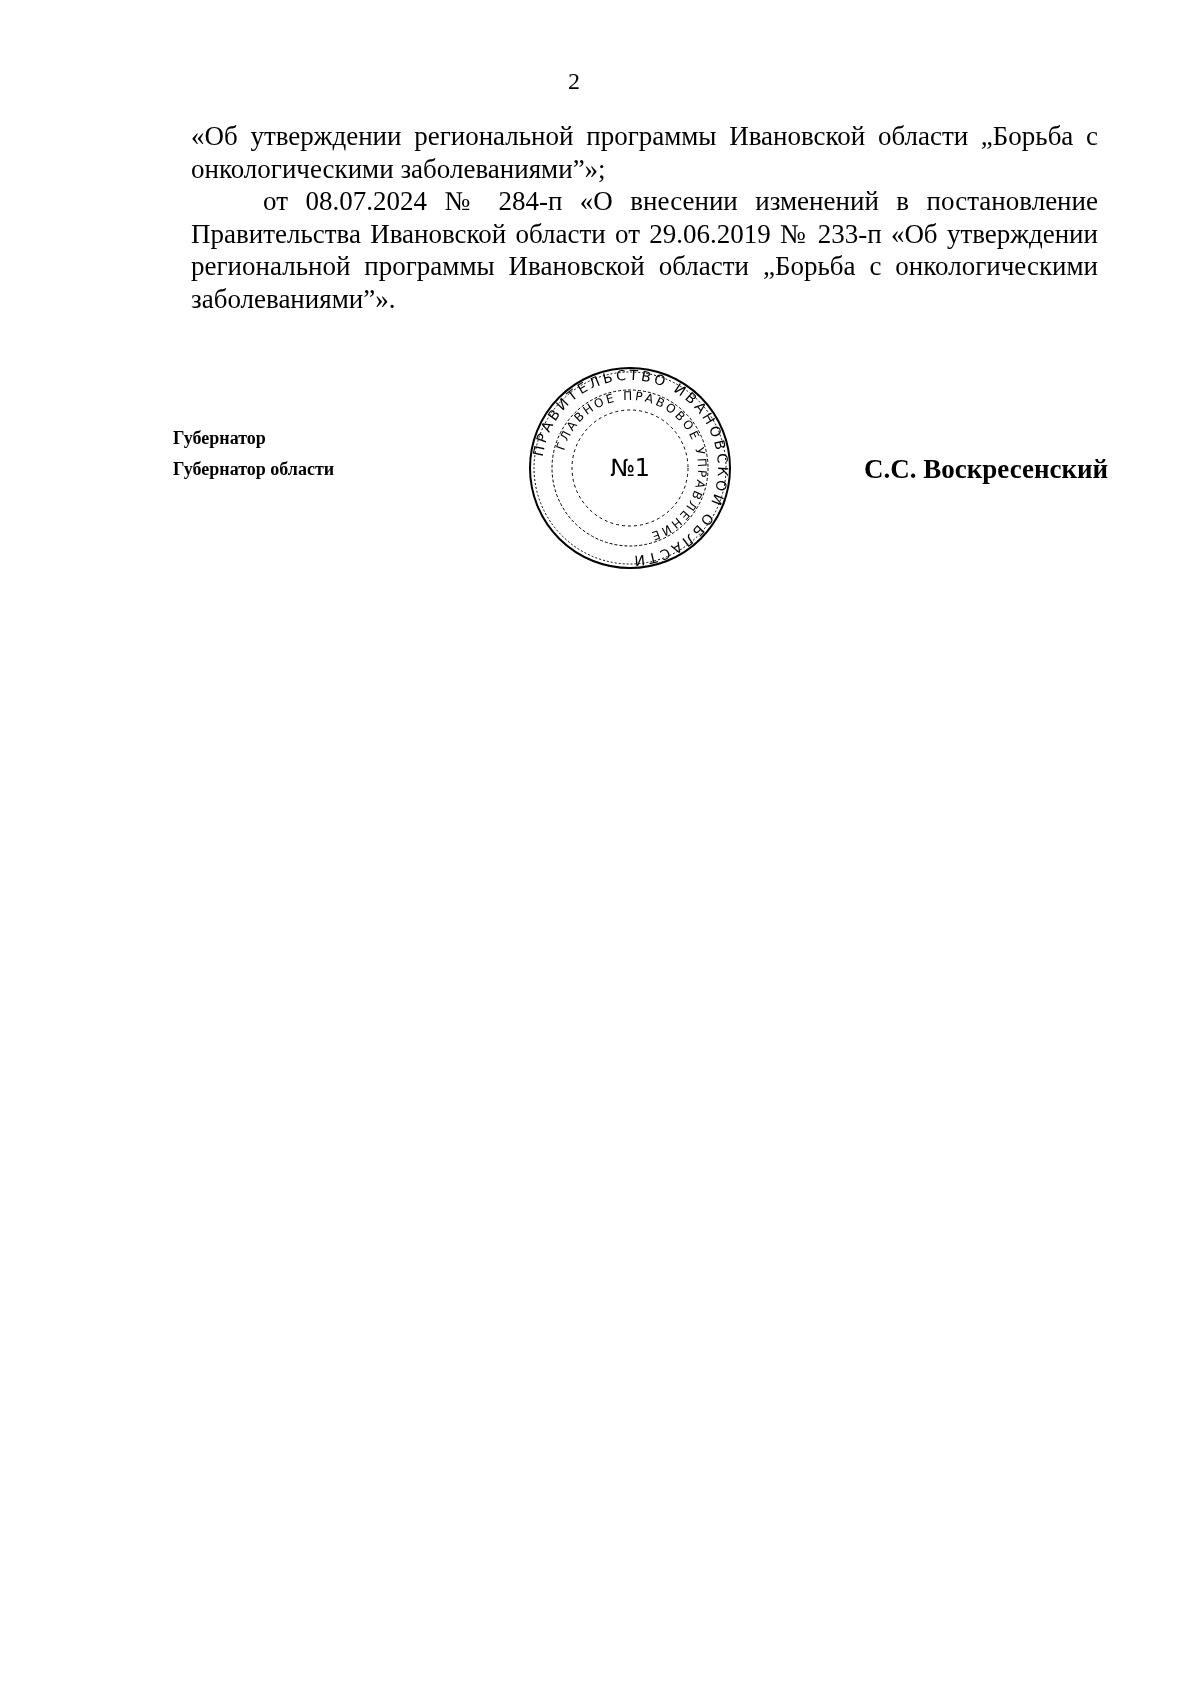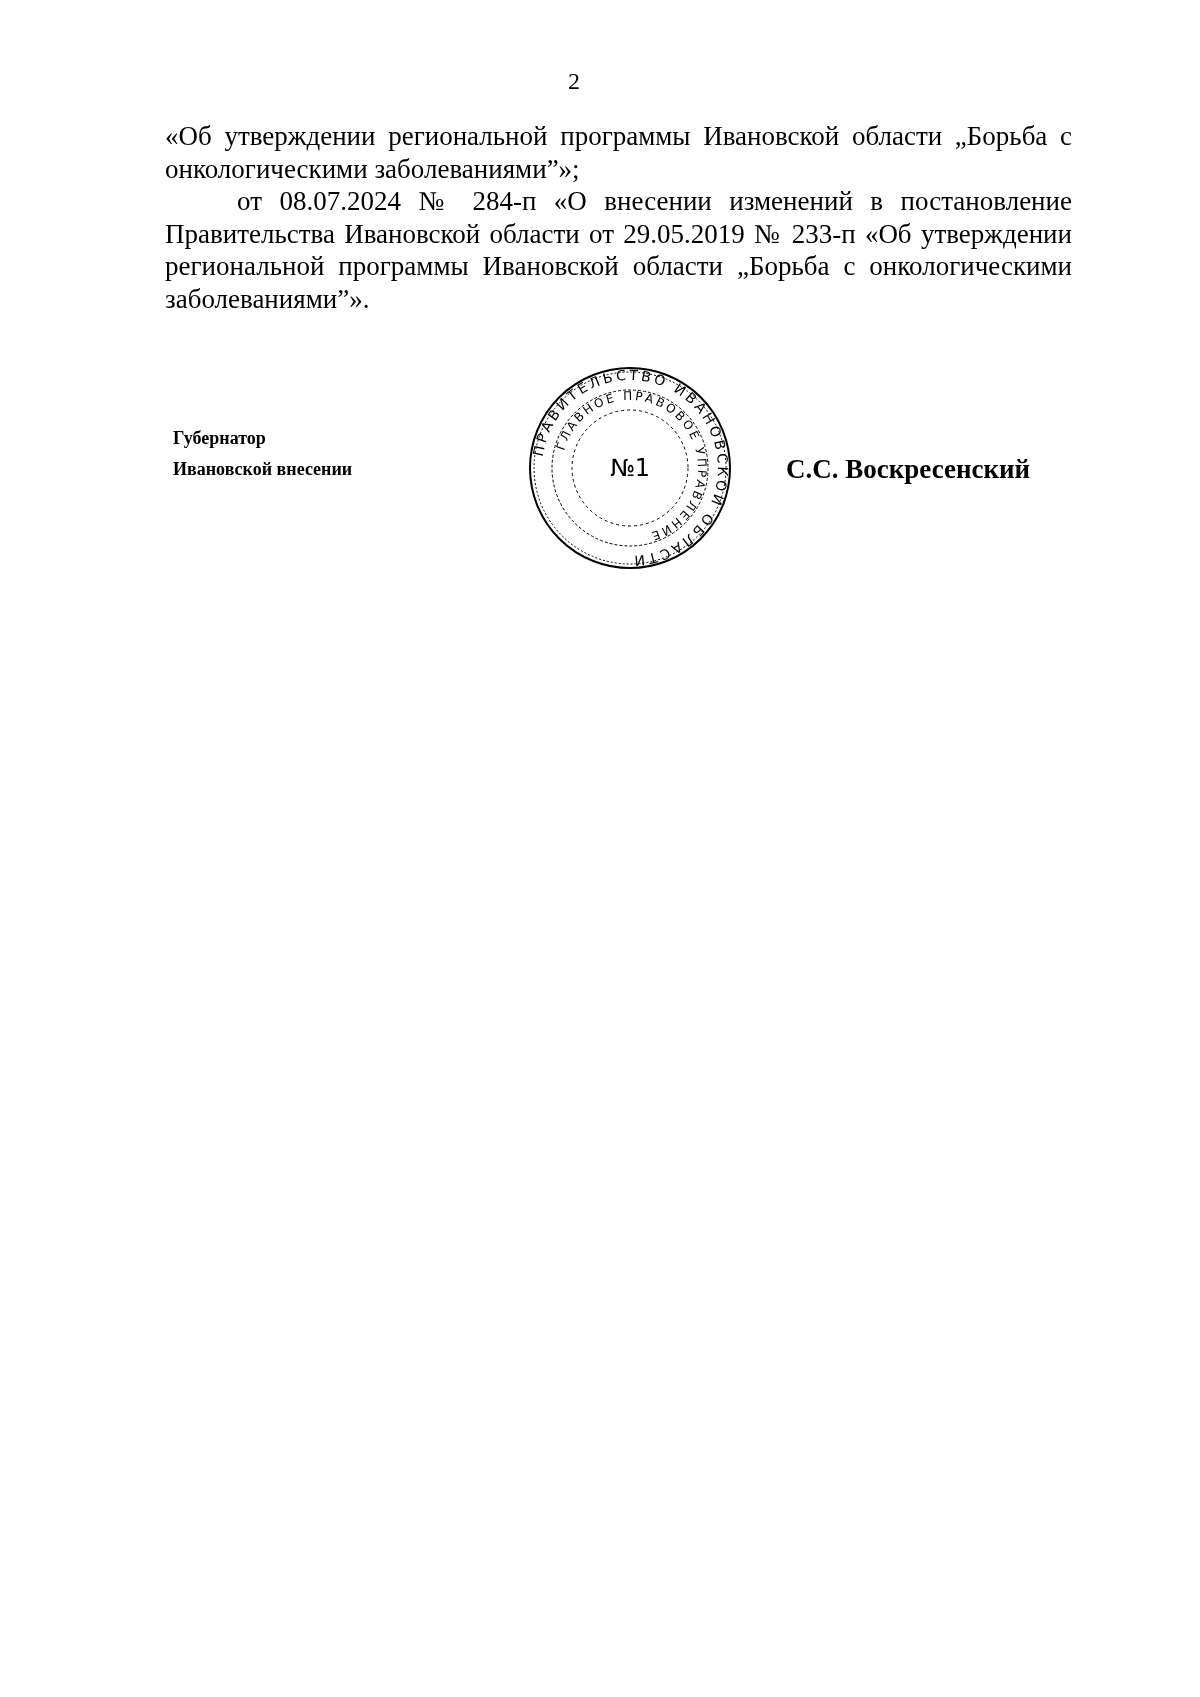--- a/index.html
+++ b/index.html
@@ -1,38 +1,38 @@
 <!DOCTYPE html>
 <html><head>
 <meta charset="utf-8">
 <style>
   html, body { margin: 0; padding: 0; background: #ffffff; }
   body { width: 1200px; height: 1697px; position: relative; overflow: hidden;
          font-family: "Liberation Serif", "DejaVu Serif", serif; color: #000; }
   .page-number { position: absolute; top: 68px; left: 0; width: 1148px; text-align: center; font-size: 24px; }
-  .body-text { position: absolute; top: 120px; left: 165px; width: 907px; font-size: 27px; line-height: 32.5px; }
+  .body-text { position: absolute; top: 120px; left: 191px; width: 907px; font-size: 27px; line-height: 32.5px; }
   .para { margin: 0; text-align: justify; text-align-last: left; }
   .para.indent { text-indent: 72px; }
   .sig-left { position: absolute; top: 423px; left: 173px; font-size: 18px; font-weight: bold; line-height: 31px; }
-  .sig-right { position: absolute; top: 454px; left: 786px; font-size: 27px; font-weight: bold; }
+  .sig-right { position: absolute; top: 454px; left: 864px; font-size: 27px; font-weight: bold; }
   .stamp { position: absolute; top: 363px; left: 525px; width: 210px; height: 210px; }
 </style>
 </head>
 <body>
 
 <div class="page-number">2</div>
 
 <div class="body-text">
   <p class="para">«Об утверждении региональной программы Ивановской области „Борьба с онкологическими заболеваниями”»;</p>
-  <p class="para indent">от 08.07.2024 № 284-п «О внесении изменений в постановление Правительства Ивановской области от 29.05.2019 № 233-п «Об утверждении региональной программы Ивановской области „Борьба с онкологическими заболеваниями”».</p>
+  <p class="para indent">от 08.07.2024 № 284-п «О внесении изменений в постановление Правительства Ивановской области от 29.06.2019 № 233-п «Об утверждении региональной программы Ивановской области „Борьба с онкологическими заболеваниями”».</p>
 </div>
 
 <div class="sig-left">
   <div>Губернатор</div>
-  <div>Ивановской внесении</div>
+  <div>Губернатор области</div>
 </div>
 
 <div class="sig-right">С.С. Воскресенский</div>
 
 <svg class="stamp" viewBox="0 0 210 210">
   <defs>
     <path id="outerArc" d="M105,105 m-88,0 a88,88 0 1,1 176,0 a88,88 0 1,1 -176,0"></path>
     <path id="innerArc" d="M105,105 m-68,0 a68,68 0 1,1 136,0 a68,68 0 1,1 -136,0"></path>
   </defs>
   <circle cx="105" cy="105" r="100" fill="none" stroke="#000" stroke-width="2"></circle>

